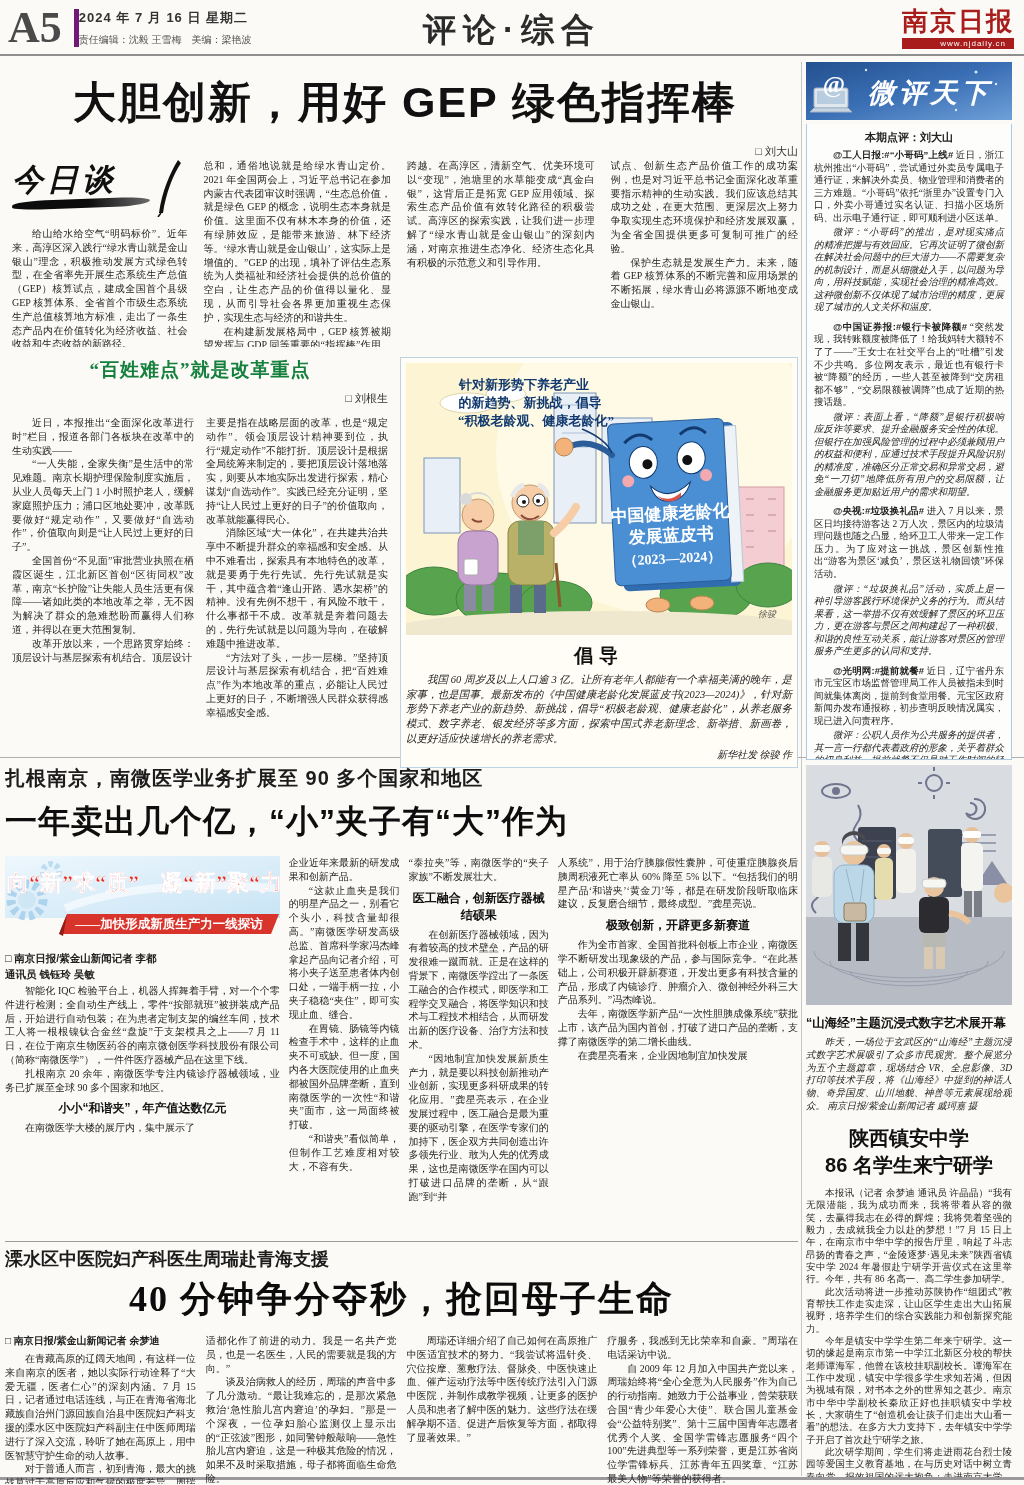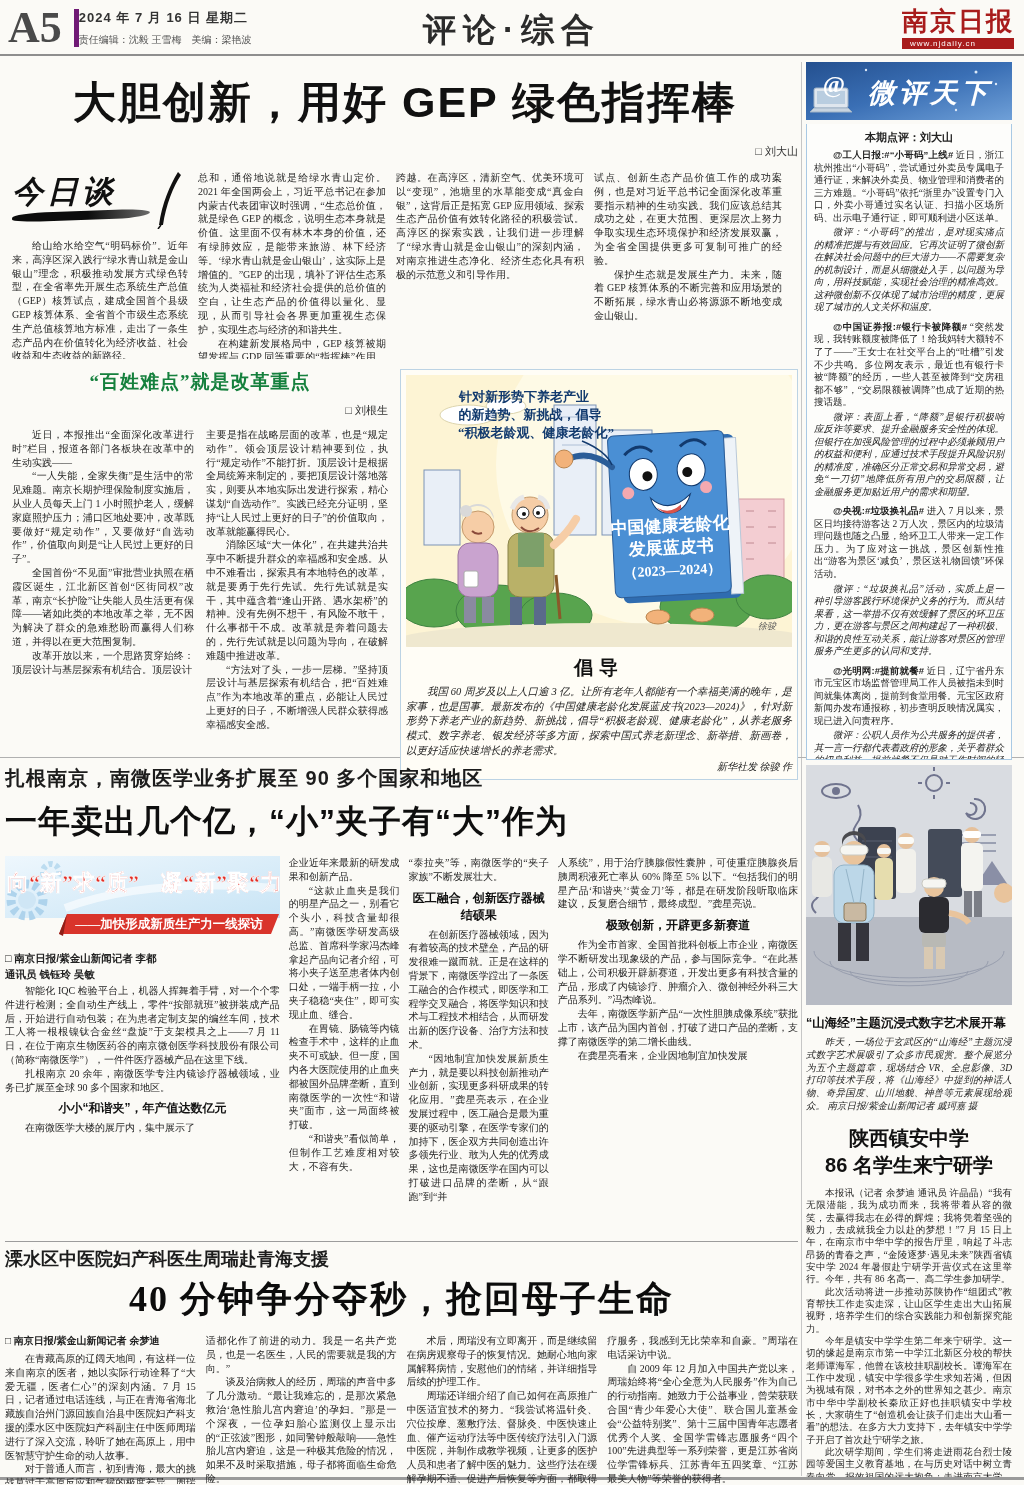--- a/index.html
+++ b/index.html
@@ -8,35 +8,35 @@
         font-family:"Liberation Serif",serif;color:#222}
   
   .masthead{position:absolute;left:0;top:0;width:1024px;height:56px;border-bottom:2px solid #8e8e8e;padding:4px 10px}
   .mh-left{position:absolute;left:8px;top:6px;display:flex;align-items:center}
   .page-no{font-family:"Liberation Serif",serif;font-weight:bold;font-size:44px;color:#4a4a4a;line-height:1;padding-right:12px}
   .mh-date{border-left:5px solid #701a75;font-family:"Liberation Sans",sans-serif}
   .mh-date .d1{font-size:13px;font-weight:bold;color:#333;letter-spacing:1px}
   .mh-date .d2{font-size:10px;color:#555;margin-top:6px}
   .section-title{position:absolute;left:50%;top:8px;transform:translateX(-50%);
         font-family:"Liberation Sans",sans-serif;font-weight:800;font-size:33px;letter-spacing:7px;color:#2b2b2b}
-  .mh-logo{position:absolute;right:10px;top:6px;text-align:left}
+  .mh-logo{position:absolute;right:10px;top:6px;text-align:right}
   .paper-name{font-family:"Liberation Serif",serif;font-weight:bold;font-size:26px;color:#a81c1c;letter-spacing:2px;line-height:1.2}
   .paper-url{background:#a81c1c;color:#fff;font-size:8px;font-family:"Liberation Sans",sans-serif;
         padding:1px 8px;letter-spacing:1px;margin-top:1px}
   
   .bt p{font-size:10px;line-height:1.38;text-align:justify;text-indent:2em;color:#1f1f1f}
   .bt p.cont{text-indent:0}
   .col{overflow:hidden}
   .byline{font-size:11px;text-align:right;color:#333;font-family:"Liberation Sans",sans-serif}
   
   .top-left{position:absolute;left:12px;top:62px;width:786px;height:694px}
   .gep-title{font-family:"Liberation Sans",sans-serif;font-weight:900;font-size:43px;text-align:center;
         letter-spacing:2px;color:#111;margin-top:12px}
   .gep-byline{margin-top:12px}
-  .gep-cols{display:flex;gap:10px;margin-top:12px;height:188px}
+  .gep-cols{display:flex;gap:16px;height:188px}
   .gep-cols .c1{width:176px}.gep-cols .c2,.gep-cols .c3,.gep-cols .c4{width:188px}
   
   .jrt{position:relative;height:64px;margin-bottom:4px}
   .jrt-text{font-family:"Liberation Serif",serif;font-style:italic;font-weight:900;font-size:31px;color:#101010;letter-spacing:4px}
   .jrt-stroke{position:absolute;left:0;top:40px;width:138px;height:9px;background:linear-gradient(to right,#0c0c0c 55%,#6a6a6a);
         border-radius:60% 40% 50% 50%/100% 80% 120% 60%;transform:rotate(-2deg)}
   .jrt svg{position:absolute;right:6px;top:0}
   
   .row2{display:flex;gap:12px;margin-top:10px}
   .reform{width:376px}
@@ -444,21 +444,20 @@
         <div class="zr-byline"><b>□ 南京日报/紫金山新闻记者 余梦迪</b></div>
         <p>在青藏高原的辽阔天地间，有这样一位来自南京的医者，她以实际行动诠释了“大爱无疆，医者仁心”的深刻内涵。7 月 15 日，记者通过电话连线，与正在青海省海北藏族自治州门源回族自治县中医院妇产科支援的溧水区中医院妇产科副主任中医师周瑞进行了深入交流，聆听了她在高原上，用中医智慧守护生命的动人故事。</p>
         <p>对于普通人而言，初到青海，最大的挑战莫过于高原反应和气候的极度差异。周瑞告诉记者：“记得刚到的那几天，头疼欲裂，呼吸困难，但每当看到那空旷辽阔的日光，所有的不</p>
       </div>
       <div class="col">
         <p class="cont">适都化作了前进的动力。我是一名共产党员，也是一名医生，人民的需要就是我的方向。”</p>
         <p>谈及治病救人的经历，周瑞的声音中多了几分激动。“最让我难忘的，是那次紧急救治‘急性胎儿宫内窘迫’的孕妇。”那是一个深夜，一位孕妇胎心监测仪上显示出的“正弦波”图形，如同警钟般敲响——急性胎儿宫内窘迫，这是一种极其危险的情况，如果不及时采取措施，母子都将面临生命危险。</p>
 
       </div>
       <div class="col">
-        <p>术后，周瑞没有立即离开，而是继续留在病房观察母子的恢复情况。她耐心地向家属解释病情，安慰他们的情绪，并详细指导后续的护理工作。</p>
         <p>周瑞还详细介绍了自己如何在高原推广中医适宜技术的努力。“我尝试将温针灸、穴位按摩、葱敷疗法、督脉灸、中医快速止血、催产运动疗法等中医传统疗法引入门源中医院，并制作成教学视频，让更多的医护人员和患者了解中医的魅力。这些疗法在缓解孕期不适、促进产后恢复等方面，都取得了显著效果。”</p>
 
       </div>
       <div class="col">
         <p class="cont">疗服务，我感到无比荣幸和自豪。”周瑞在电话采访中说。</p>
         <p>自 2009 年 12 月加入中国共产党以来，周瑞始终将“全心全意为人民服务”作为自己的行动指南。她致力于公益事业，曾荣获联合国“青少年爱心大使”、联合国儿童基金会“公益特别奖”、第十三届中国青年志愿者优秀个人奖、全国学雷锋志愿服务“四个 100”先进典型等一系列荣誉，更是江苏省岗位学雷锋标兵、江苏青年五四奖章、“江苏最美人物”等荣誉的获得者。</p>
 
       </div>
     </div>
   </section>

